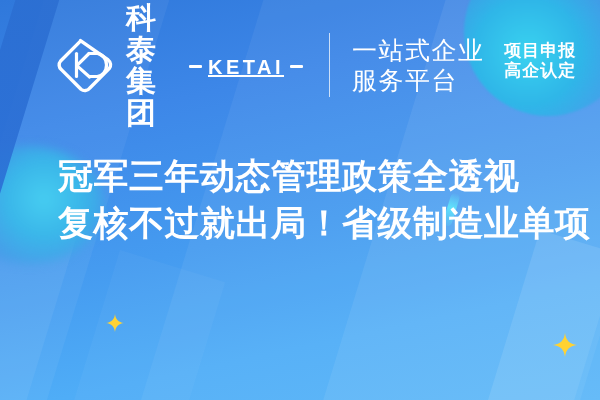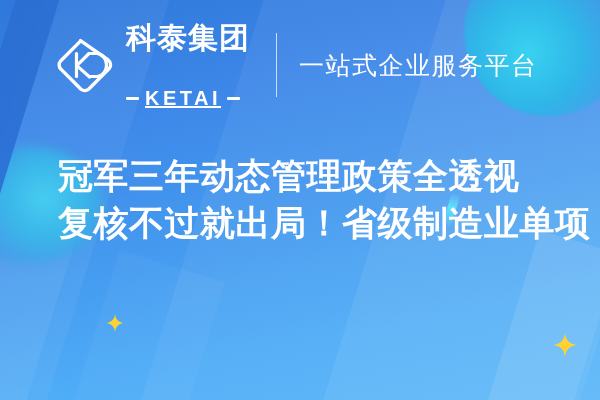--- a/index.html
+++ b/index.html
@@ -120,21 +120,21 @@
     padding-left: 56px;
     box-sizing: border-box;
   }
   .logo-mark {
     width: 58px; height: 58px;
     flex: 0 0 58px;
     margin-right: 12px;
   }
   .brand-block {
     display: flex;
-    flex-direction: column;
+    flex-direction: row;
     justify-content: center;
     gap: 32px;
   }
   .brand-cn {
     font-size: 30px;
     font-weight: 700;
     color: #ffffff;
     letter-spacing: 1px;
     line-height: 1.05;
   }
@@ -238,20 +238,21 @@
         <span class="brand-rule"></span>
         <span class="brand-en">KETAI</span>
         <span class="brand-rule"></span>
       </div>
     </div>
 
     <div class="divider"></div>
 
     <div class="slogan-block">
       <div class="slogan-main">一站式企业服务平台</div>
+      <div class="slogan-sub">项目申报 高企认定</div>
     </div>
   </div>
 
   <div class="title">
     <div class="title-line">冠军三年动态管理政策全透视</div>
     <div class="title-line">复核不过就出局！省级制造业单项</div>
   </div>
 
   <span class="sparkle sparkle-1">
     <svg width="18" height="18" viewBox="0 0 18 18" aria-hidden="true">

